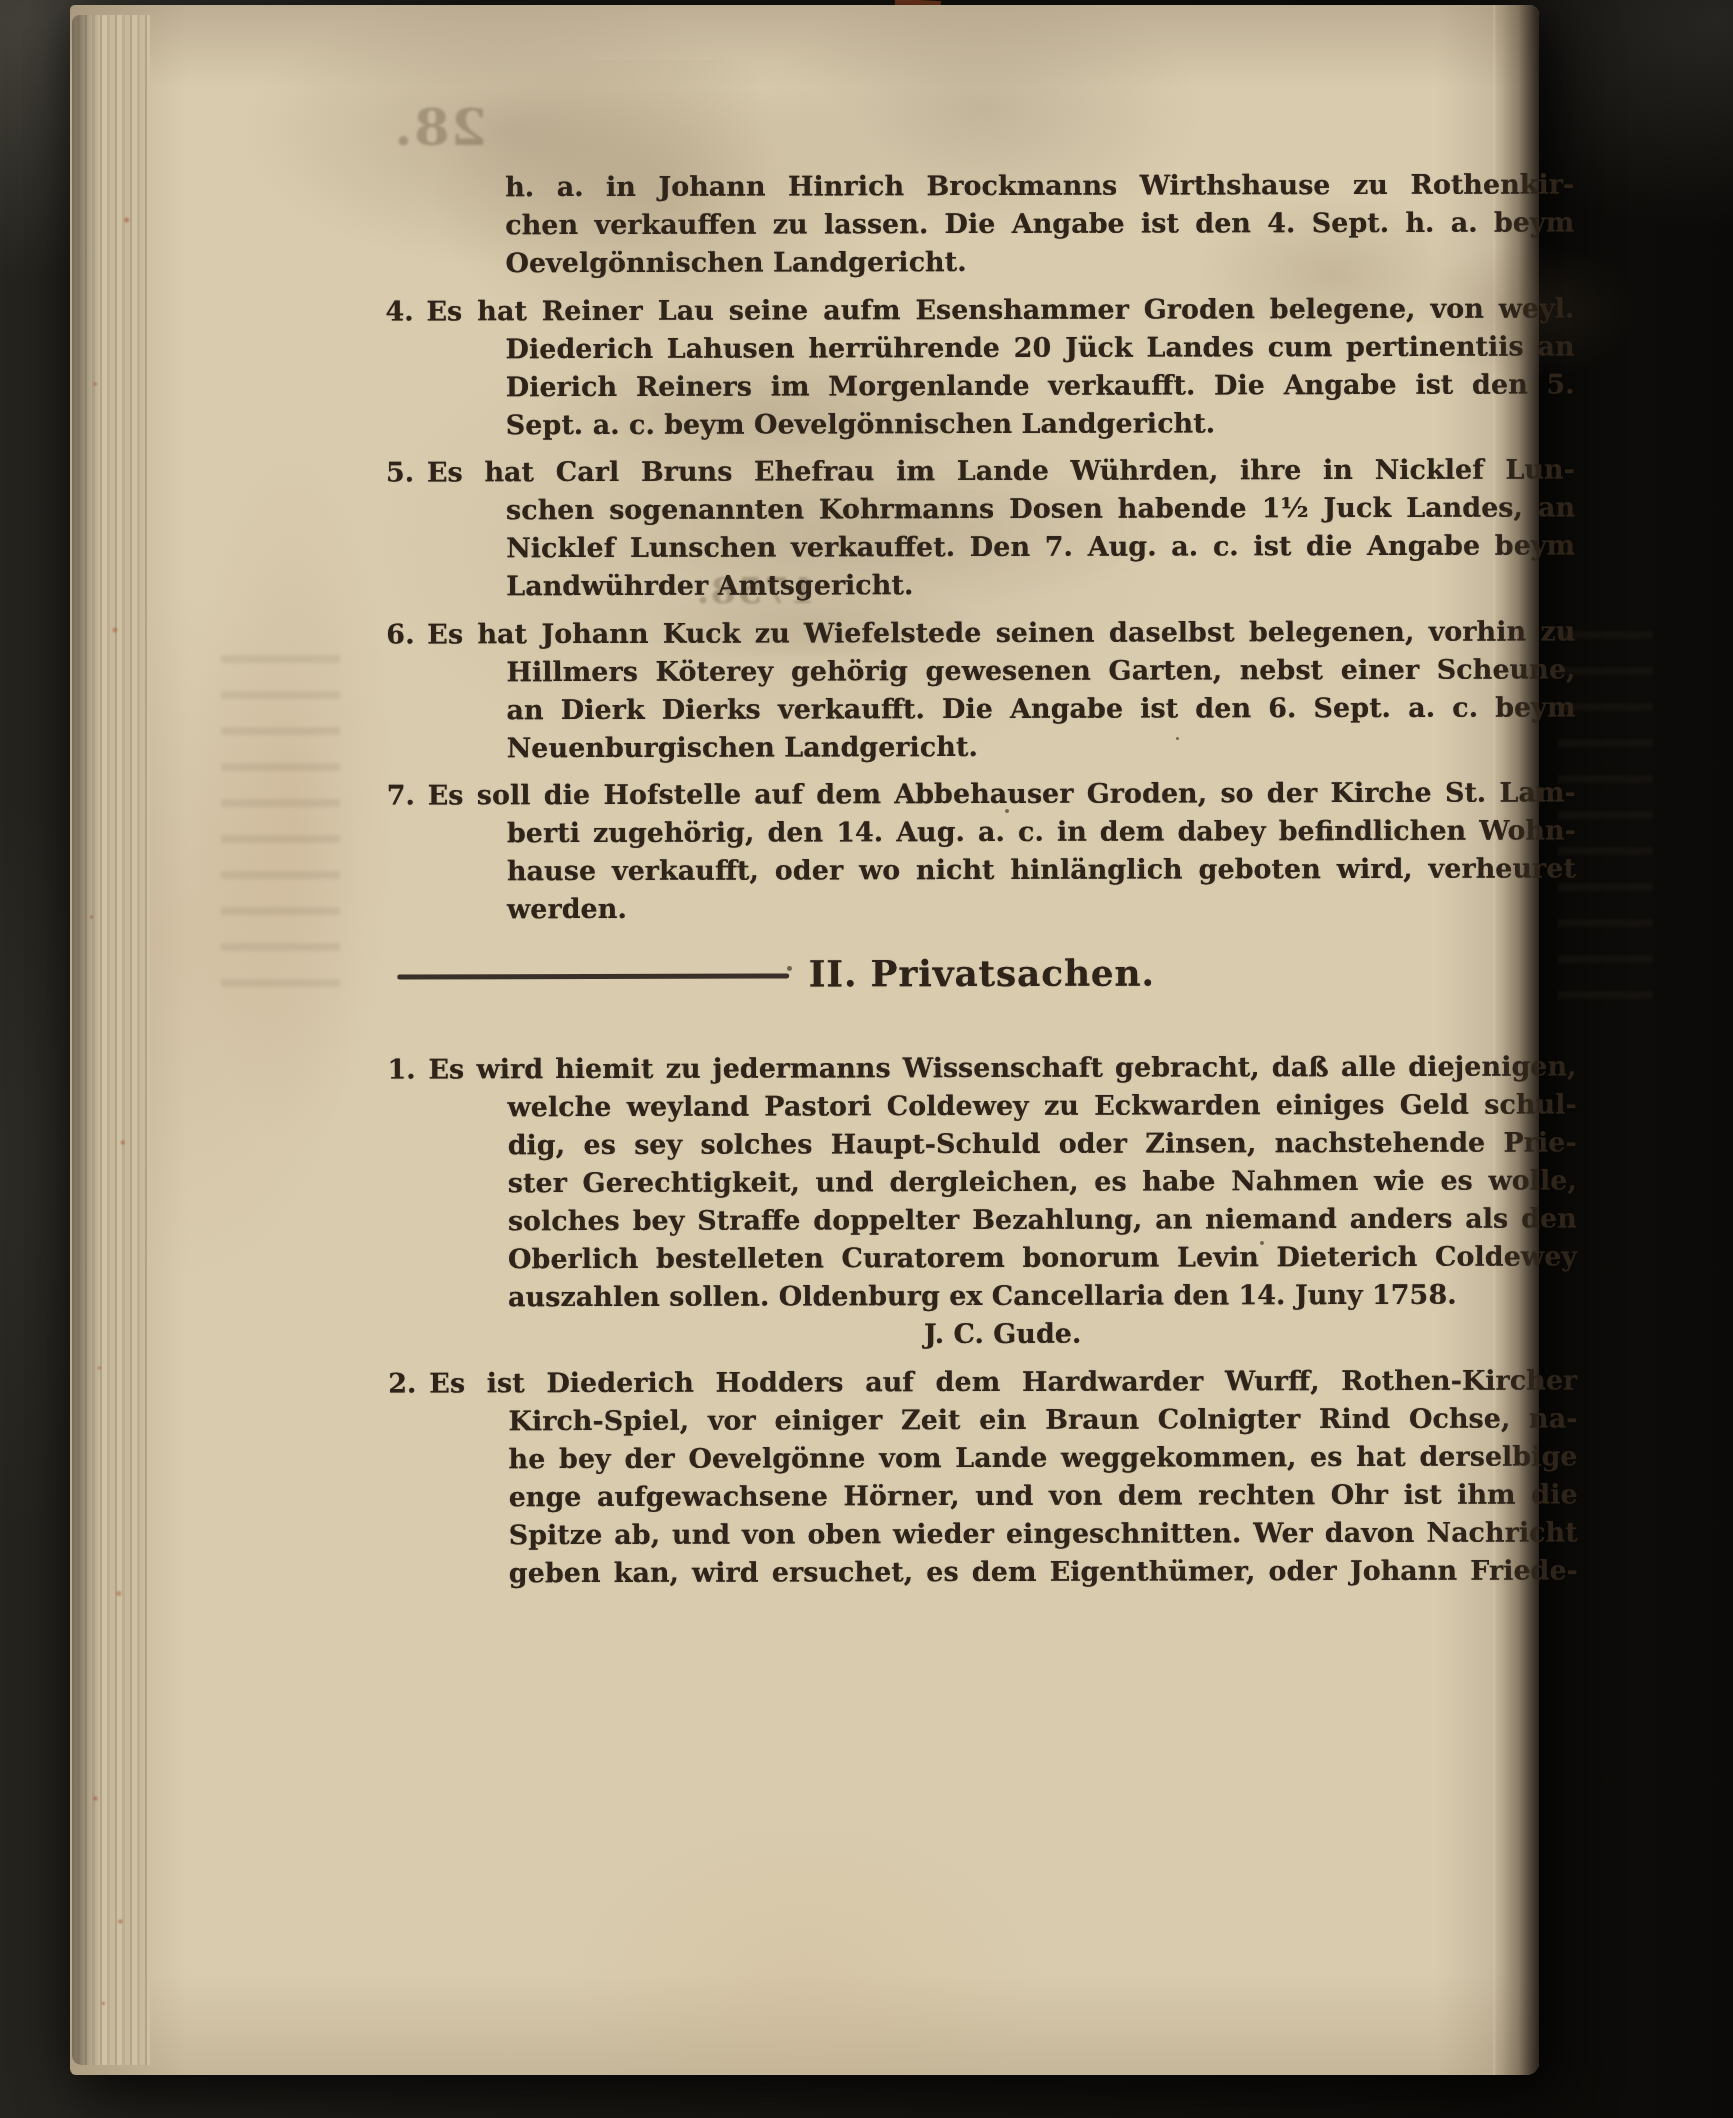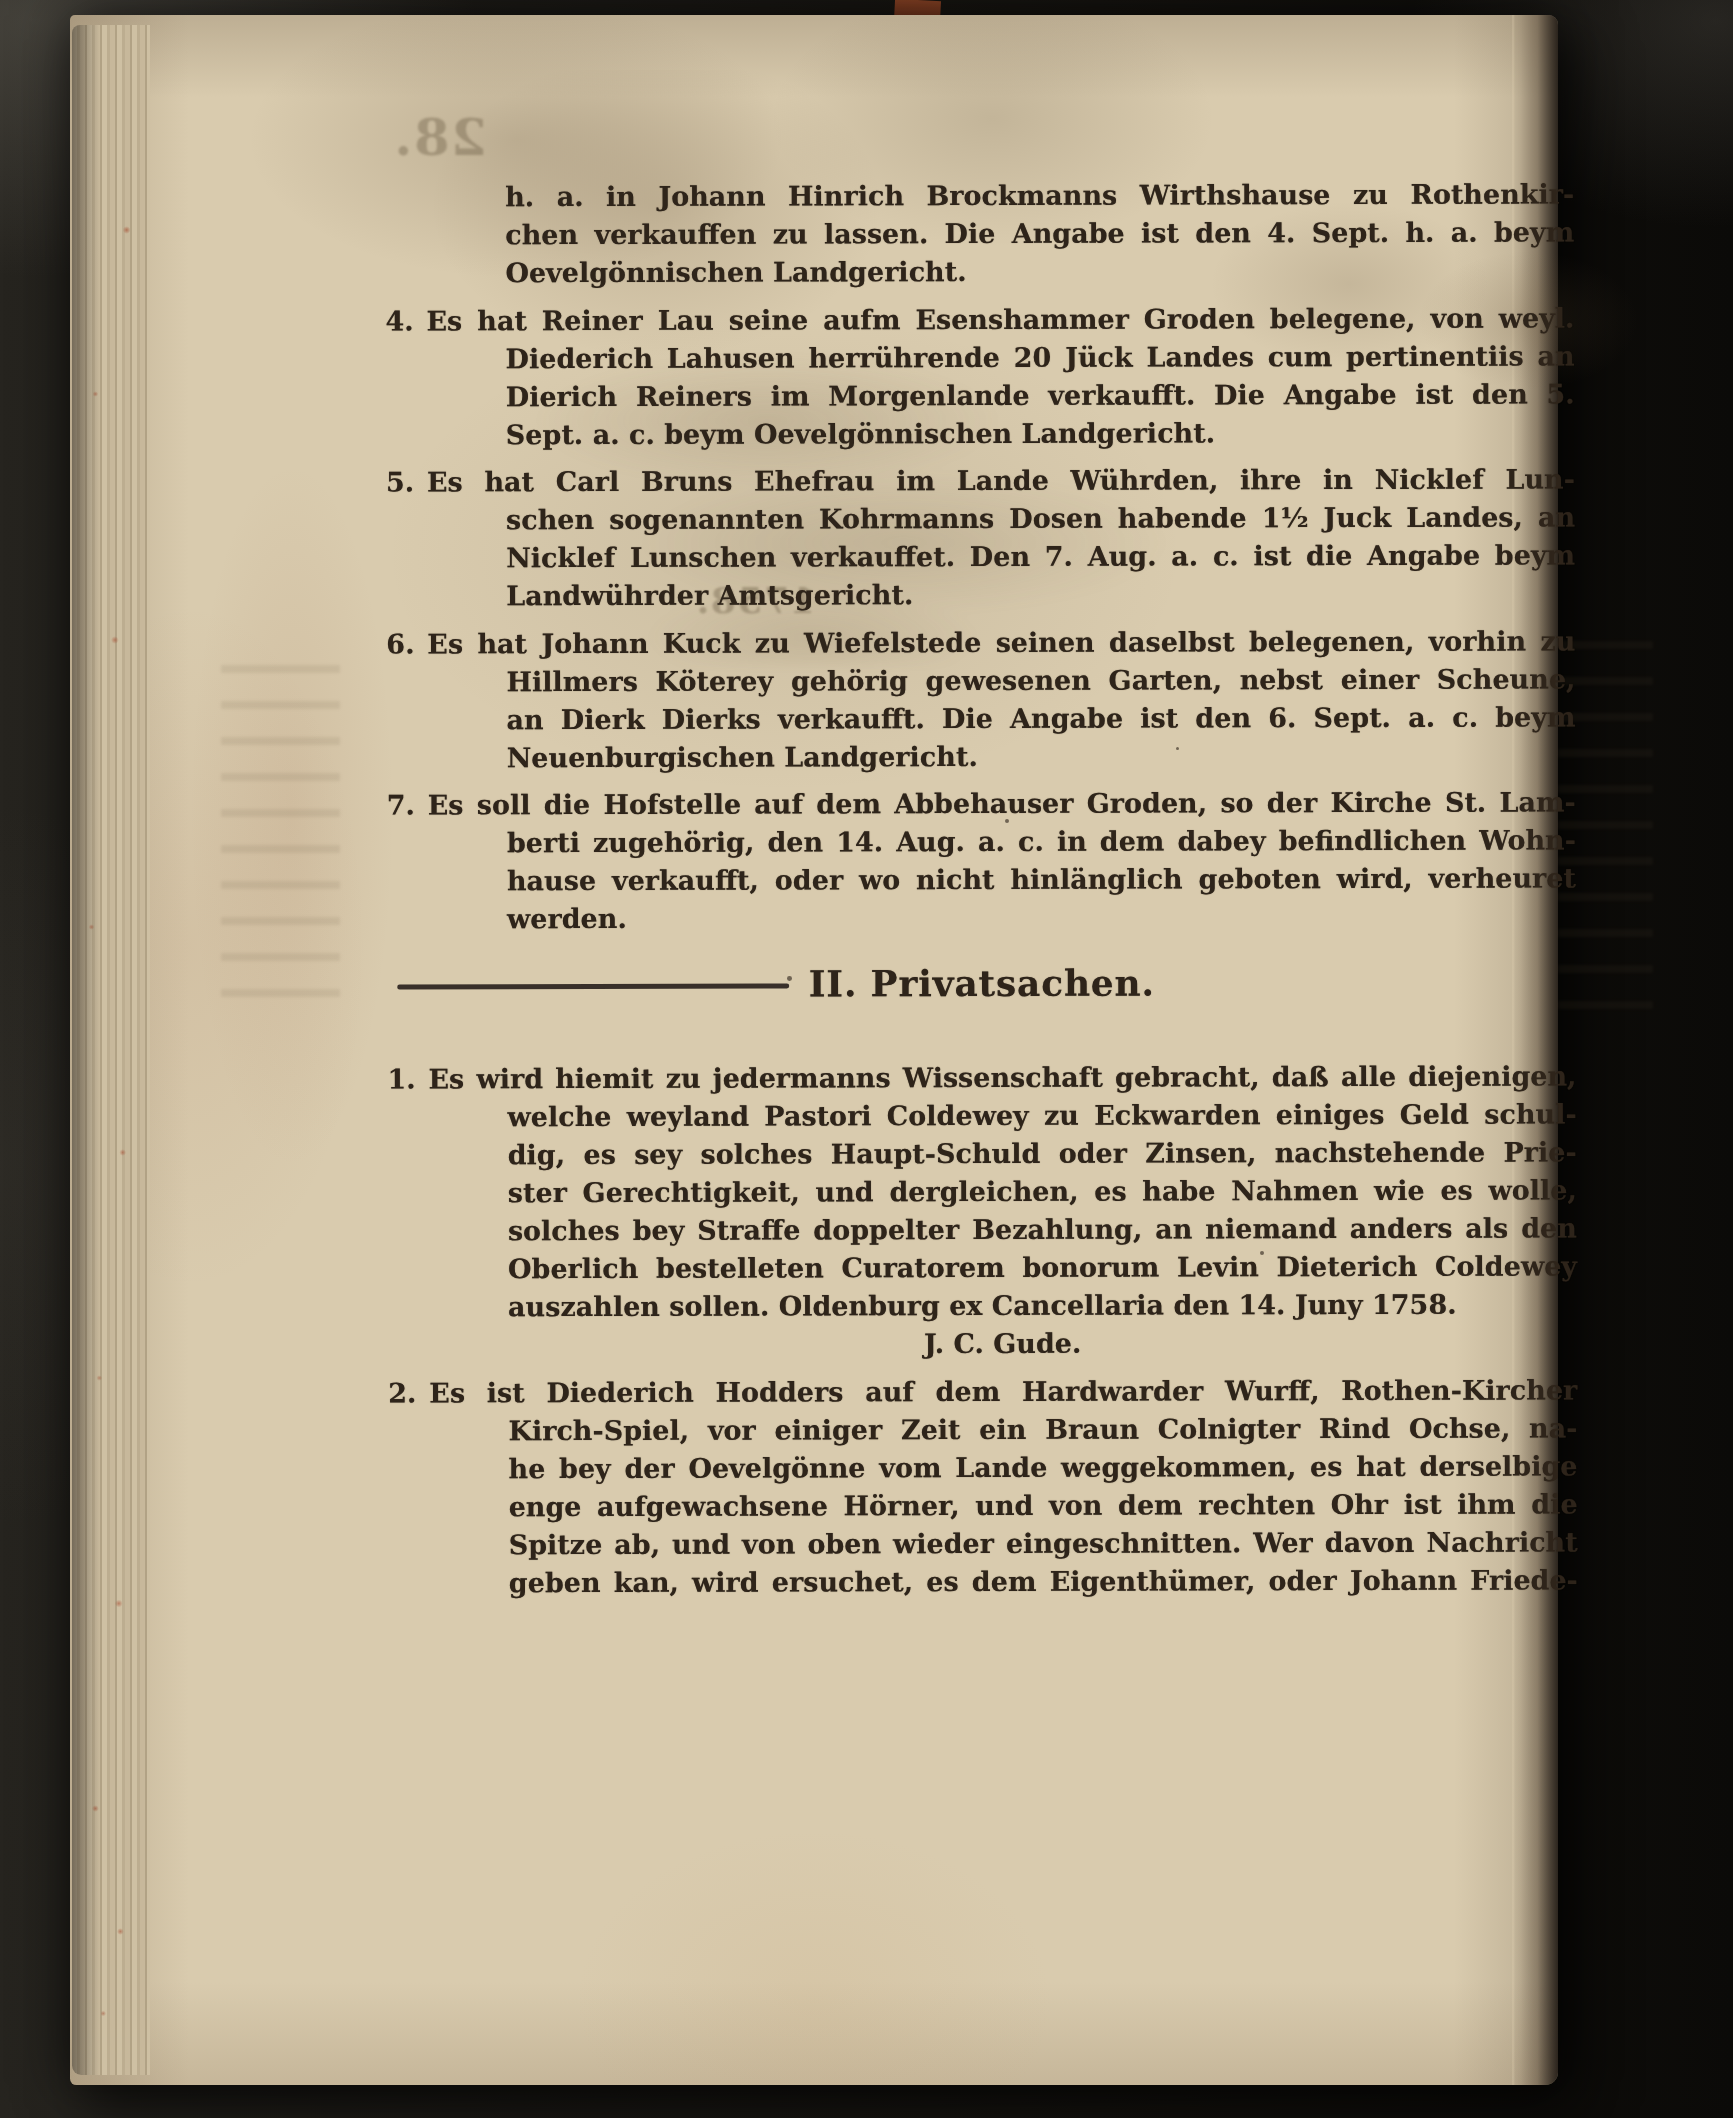--- a/index.html
+++ b/index.html
@@ -11,36 +11,35 @@
       radial-gradient(ellipse 396px 555px at 0% 55%, rgba(80,76,68,.18), transparent 65%),
       linear-gradient(90deg,#26241f 0%,#1d1b17 30%,#15130f 68%,#0b0a08 100%);
     font-family:"DejaVu Serif","Liberation Serif",serif;
   }
   .bookmark{
     position:absolute;left:894px;top:0;width:46px;height:41px;z-index:1;
     background:linear-gradient(180deg,#8d4526,#6e2f19);
     transform:rotate(3deg);border-radius:0 0 4.8px 3.2px;
   }
   .paper{
-    position:absolute;left:70px;top:15px;width:1469px;height:2070px;z-index:2;
+    position:absolute;left:70px;top:5px;width:1469px;height:2070px;z-index:2;
     border-radius:4.8px 9.5px 12.7px 6.3px;
     box-shadow:0 0 55px rgba(0,0,0,.6),20.6px 24px 55px rgba(0,0,0,.55);
     background:
       radial-gradient(ellipse 412px 214px at 30% 6%, rgba(100,82,60,.22), transparent 65%),
       radial-gradient(ellipse 341px 198px at 62% 5%, rgba(95,80,58,.18), transparent 65%),
       radial-gradient(ellipse 214px 127px at 86% 13%, rgba(100,82,58,.17), transparent 65%),
       radial-gradient(ellipse 571px 341px at 48% 26%, rgba(110,95,72,.12), transparent 70%),
       radial-gradient(ellipse 254px 491px at 8% 45%, rgba(152,102,70,.10), transparent 70%),
       radial-gradient(ellipse 341px 246px at 50% 96%, rgba(196,166,124,.16), transparent 70%),
       linear-gradient(270deg, rgba(55,45,35,.5) 0%, rgba(100,85,65,.18) 2.5%, rgba(0,0,0,0) 7%),
       linear-gradient(90deg, rgba(120,100,75,.3) 0%, rgba(0,0,0,0) 8%),
       linear-gradient(180deg, rgba(125,108,85,.3) 0%, rgba(0,0,0,0) 4%),
       linear-gradient(0deg, rgba(140,120,92,.25) 0%, rgba(0,0,0,0) 5%),
       #d9cbae;
-    padding-left: 19px;
   }
   .edge-stack{
     position:absolute;left:1.6px;top:9.5px;width:78px;height:2050px;
     border-radius:8px 0 0 9.5px;
     background:
       radial-gradient(circle 5.5px at 70% 10%, rgba(158,58,30,.55), transparent 70%),
       radial-gradient(circle 4px at 30% 18%, rgba(150,55,30,.45), transparent 70%),
       radial-gradient(circle 5.5px at 55% 30%, rgba(162,62,35,.5), transparent 70%),
       radial-gradient(circle 4px at 25% 44%, rgba(150,55,30,.45), transparent 70%),
       radial-gradient(circle 4.8px at 65% 55%, rgba(162,62,35,.5), transparent 70%),

